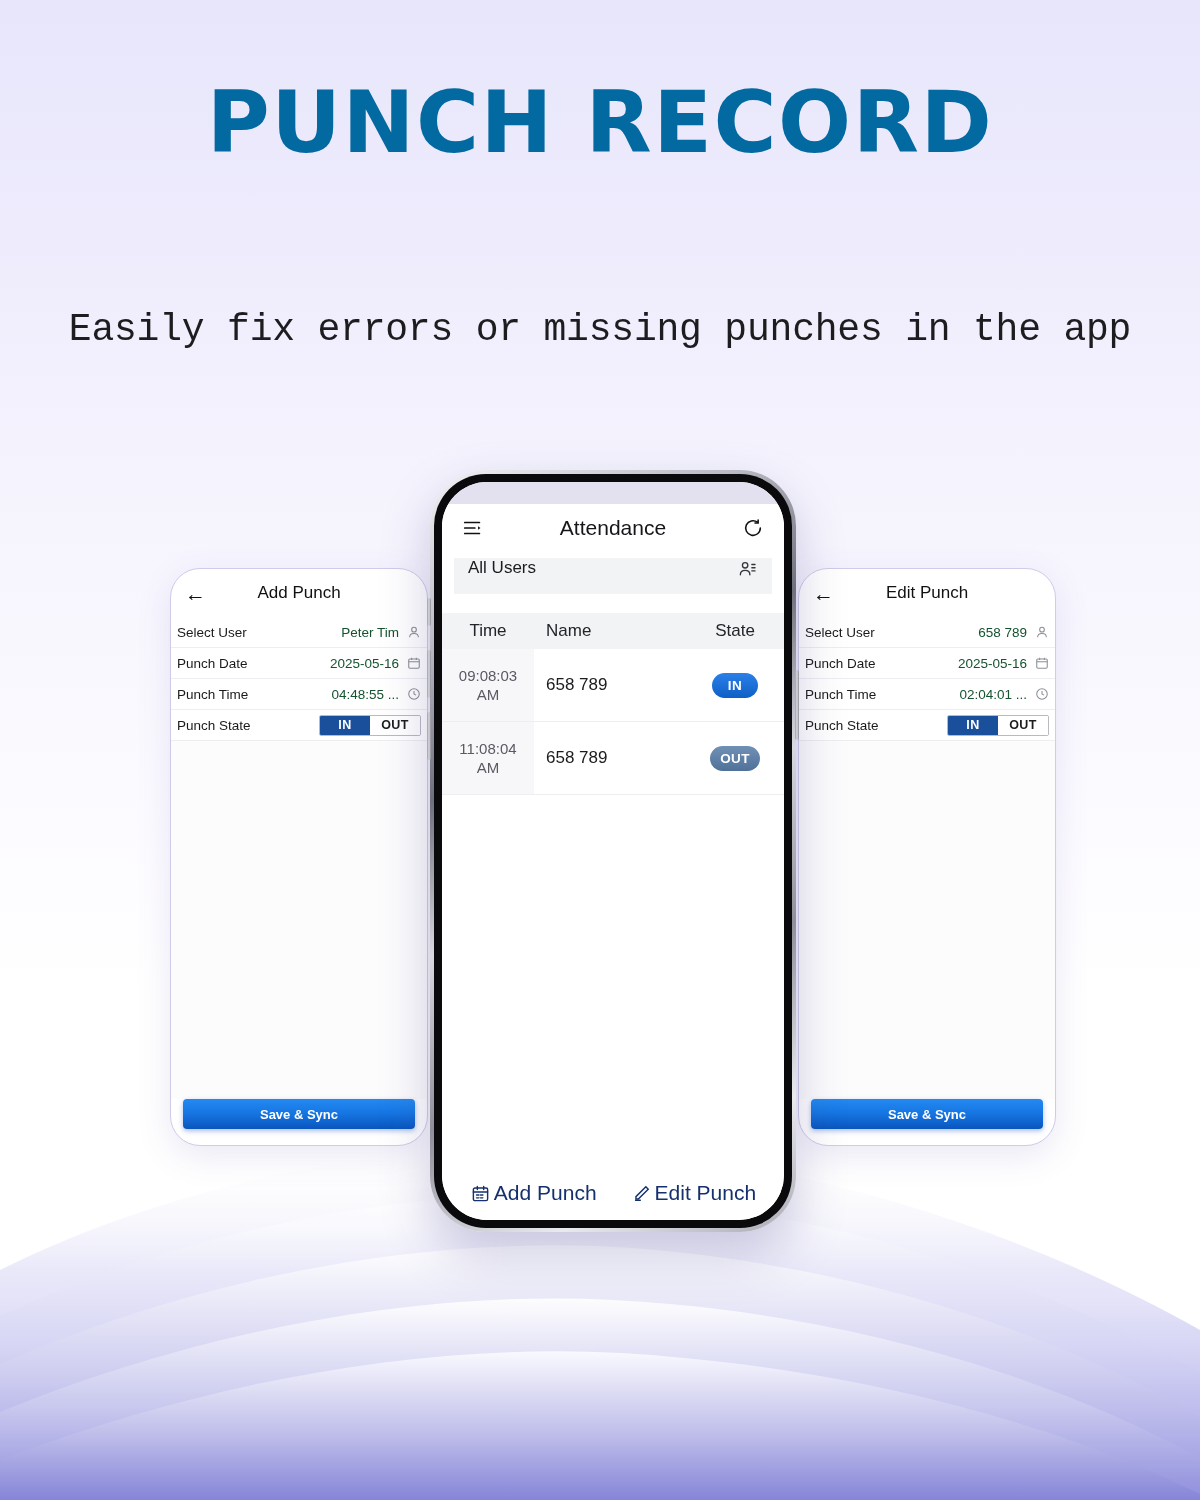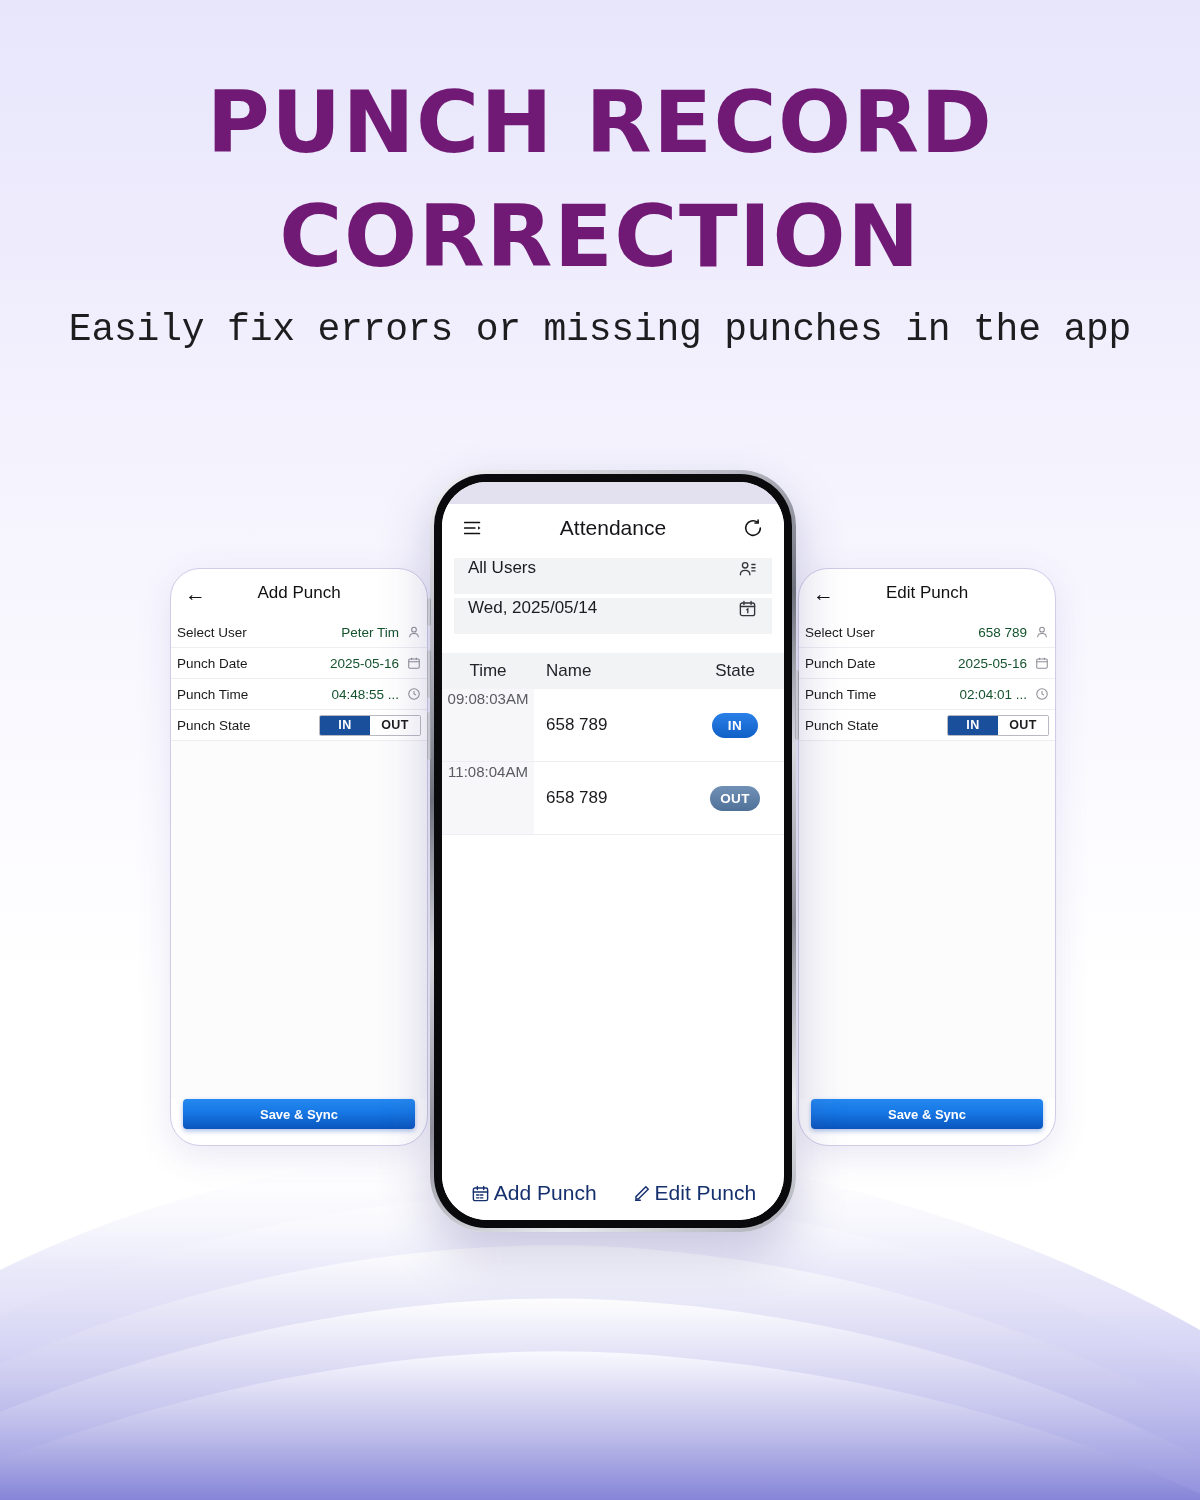--- a/index.html
+++ b/index.html
@@ -24,21 +24,21 @@
   
   .headline-wrap {
     position: absolute; top: 66px; left: 0; right: 0;
     text-align: center;
   }
   .headline {
     font-size: 86px;
     line-height: 1.32;
     font-weight: 800;
     letter-spacing: 1.5px;
-    color: #701a75;
+    color: #0369a1;
     font-family: "DejaVu Sans", sans-serif;
   }
   .headline .l2 { display: block; }
   .subtitle {
     position: absolute; top: 308px; left: 0; right: 0;
     text-align: center;
     font-size: 38px;
     color: #1d1d1f;
     font-family: Liberation Mono, monospace;
     letter-spacing: -0.2px;
@@ -208,22 +208,22 @@
 
   .trow {
     display: flex; align-items: stretch;
     min-height: 73px;
     border-bottom: 1px solid #eeeef2;
     flex: none;
   }
   .td-time {
     width: 92px;
     background: #f7f7fa;
-    display: flex; flex-direction: row;
-    justify-content: center;
+    display: flex; flex-direction: column;
+    align-items: center; justify-content: center;
     font-size: 15px; color: #5a5a63; line-height: 1.3;
   }
   .td-name {
     flex: 1; padding-left: 12px;
     display: flex; align-items: center;
     font-size: 17px; color: #1b1b20;
   }
   .td-state {
     width: 90px; padding-right: 8px;
     display: flex; align-items: center; justify-content: center;
@@ -264,21 +264,20 @@
   .btn-left-2 { left: -3px; top: 180px; width: 4px; height: 48px; }
   .btn-left-3 { left: -3px; top: 242px; width: 4px; height: 48px; }
   .btn-right-1 { right: -3px; top: 200px; width: 4px; height: 70px; }
 </style>
 </head>
 <body>
 
 <div class="headline-wrap">
   <div class="headline">
     <span class="l1">PUNCH RECORD</span>
-    <span class="l2">CORRECTION</span>
   </div>
 </div>
 <div class="subtitle">Easily fix errors or missing punches in the app</div>
 
 <div class="waves">
   <svg width="1200" height="380" viewBox="0 0 1200 380" xmlns="http://www.w3.org/2000/svg">
     <defs>
       <linearGradient id="g1" x1="0" y1="0" x2="0" y2="1">
         <stop offset="0%" stop-color="#ffffff"></stop>
         <stop offset="45%" stop-color="#e3e2f8"></stop>
@@ -448,30 +447,20 @@
         <div class="filter-row">
           <span class="filter-text">All Users</span>
           <span class="filter-icon">
             <svg width="19" height="19" viewBox="0 0 24 24" fill="none" stroke="currentColor" stroke-width="1.7" stroke-linecap="round">
                 <circle cx="9" cy="8" r="3.4"></circle>
                 <path d="M3 20c0-3.6 2.8-5.6 6-5.6s6 2 6 5.6"></path>
                 <path d="M17.5 7h4M17.5 11h4M17.5 15h4"></path>
               </svg>
           </span>
         </div>
-        <div class="filter-row">
-          <span class="filter-text">Wed, 2025/05/14</span>
-          <span class="filter-icon">
-            <svg width="19" height="19" viewBox="0 0 24 24" fill="none" stroke="currentColor" stroke-width="1.7" stroke-linecap="round">
-                <rect x="3" y="5" width="18" height="16" rx="2.5"></rect>
-                <path d="M3 9.5h18M7.5 3v4M16.5 3v4"></path>
-                <path d="M11 13.5l1.4-1v5"></path>
-              </svg>
-          </span>
-        </div>
       </div>
 
       <div class="table-head">
         <div class="th th-time">Time</div>
         <div class="th th-name">Name</div>
         <div class="th th-state">State</div>
       </div>
 
       <div class="trow">
         <div class="td-time">

